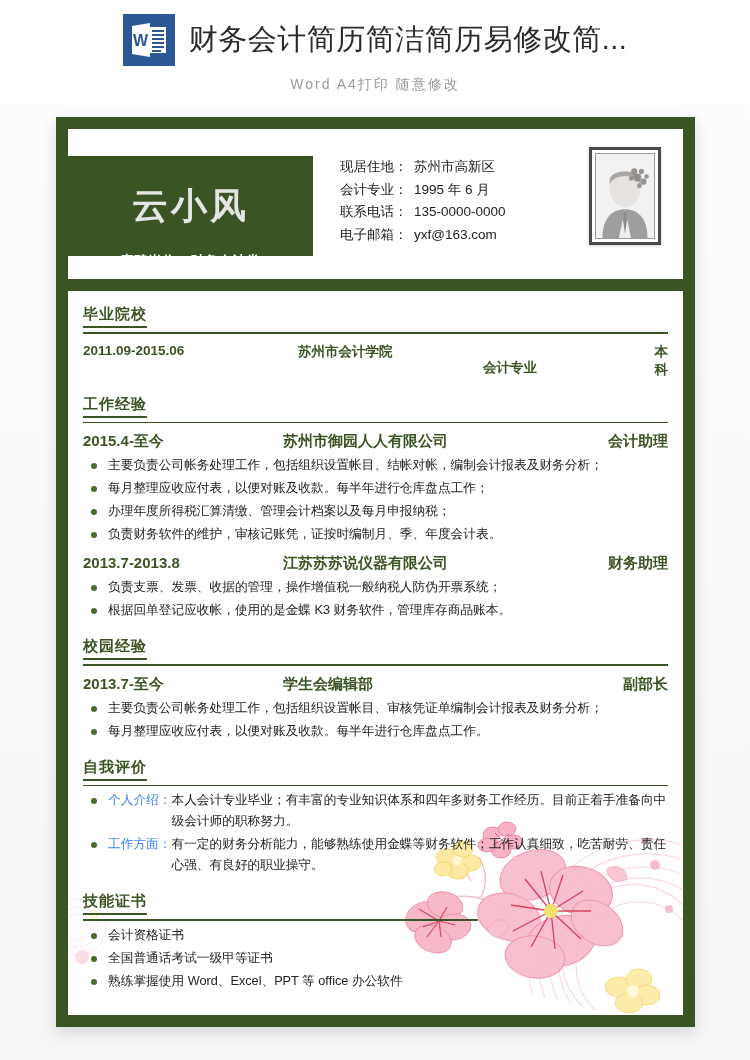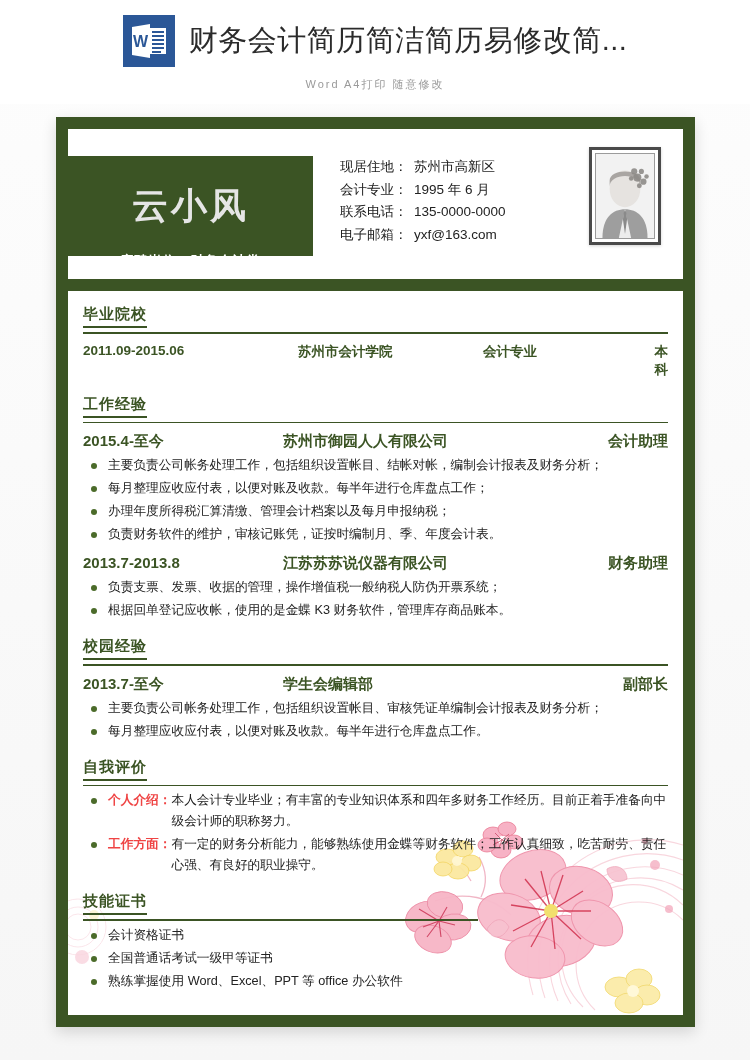--- a/index.html
+++ b/index.html
@@ -23,21 +23,21 @@
     display: flex; align-items: center; justify-content: center;
     flex: 0 0 52px;
   }
   .word-icon svg { display:block; }
   .doc-title {
     font-size: 29px; font-weight: 400; color: #2b2b2b;
     letter-spacing: 0.5px; white-space: nowrap;
     line-height: 1.1;
   }
   .doc-subtitle {
-    font-size: 11px; color: #9a9a9a; margin-top: 7px; letter-spacing: 2px;
+    font-size: 14px; color: #9a9a9a; margin-top: 7px; letter-spacing: 2px;
   }
 
   
   .page-shadow {
     position: absolute; left: 56px; top: 117px;
     width: 639px; height: 910px;
     background: #3b5424;
     box-shadow: 0 5px 14px rgba(0,0,0,0.14);
   }
   .page-inner {
@@ -112,34 +112,34 @@
     font-size: 15px; font-weight: 700; color: #3b5424;
     margin-top: 9px;
   }
   .er-date { width: 200px; flex: 0 0 200px; }
   .er-org  { flex: 1 1 auto; text-align: left; }
   .er-role { width: 78px; flex: 0 0 78px; text-align: right; }
 
   .edu-row { display:flex; font-size: 13.5px; font-weight:700; color:#3b5424; margin-top: 9px; gap: 20px; }
   .edu-date { width: 195px; flex:0 0 195px; }
   .edu-school { width: 165px; flex:0 0 165px; }
-  .edu-major { width: 140px; flex:0 0 140px; }
+  .edu-major { width: 140px; flex:0 0 140px;margin-top:16px; }
   .edu-degree { flex:1 1 auto; text-align: right; }
 
   ul.bullets { list-style: none; margin-top: 4px; }
   ul.bullets li {
     position: relative; padding-left: 25px;
     font-size: 12.7px; color: #222; line-height: 21px; margin-top: 2px;
   }
   ul.bullets li::before {
     content: ""; position: absolute; left: 8px; top: 8px;
     width: 6px; height: 6px; border-radius: 50%; background: #4b6b2a;
   }
   .hang { display:flex; }
-  .hang-label { color: #ef4444; font-weight: 700; flex: 0 0 auto; white-space: nowrap; }
+  .hang-label { color: #3b82f6; font-weight: 400; flex: 0 0 auto; white-space: nowrap; }
   .hang-body { flex: 1 1 auto; }
 </style>
 </head>
 <body>
 
 <div id="root">
 
   <div class="top-header">
     <div class="title-row">
       <div class="word-icon">

